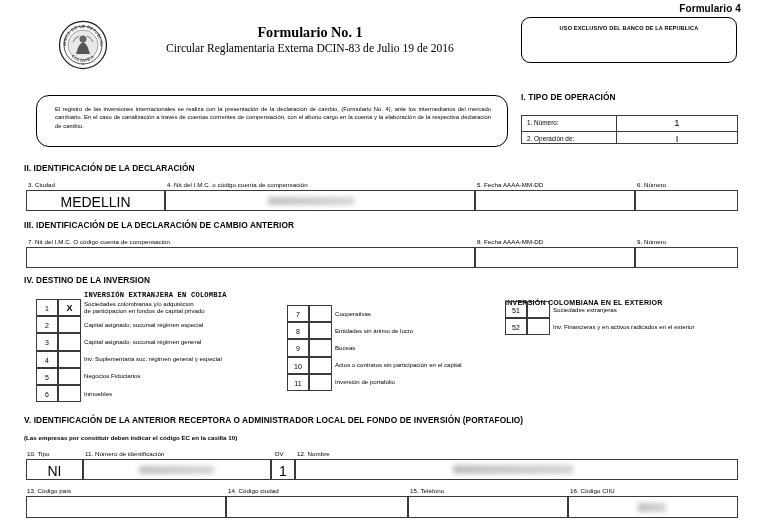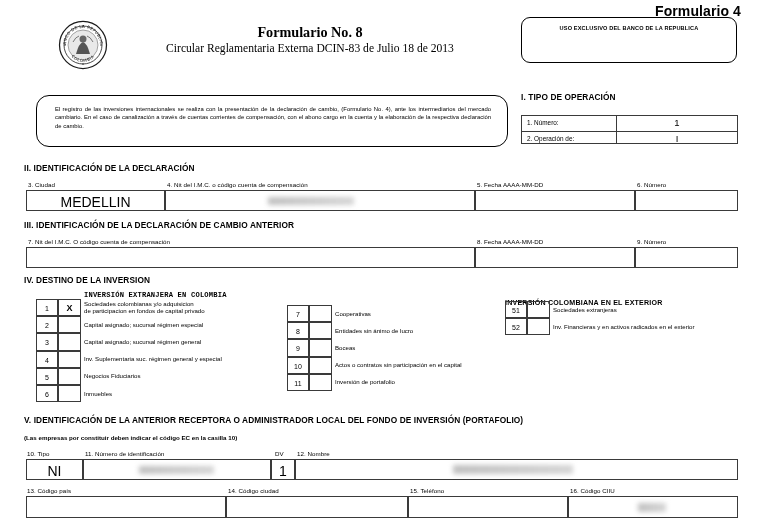--- a/index.html
+++ b/index.html
@@ -9,21 +9,21 @@
     font-family:"Liberation Sans", sans-serif;
     color:#000;
     overflow:hidden;
     position:relative;
   }
   .page{position:absolute;left:0;top:0;width:763px;height:521px;}
 
   
   .formulario-tag{
     position:absolute;right:22px;top:3px;
-    font-size:14px;font-weight:bold;letter-spacing:.1px;
+    font-size:10px;font-weight:bold;letter-spacing:.1px;
   }
   .uso-box{
     position:absolute;left:521px;top:17px;width:216px;height:46px;
     border:1.3px solid #000;border-radius:9px;box-sizing:border-box;
   }
   .uso-box span{
     display:block;text-align:center;margin-top:7px;
     font-size:5.6px;font-weight:bold;letter-spacing:.15px;
   }
 
@@ -142,22 +142,22 @@
         <textPath href="#arcBot" startOffset="50%" text-anchor="middle">COLOMBIA</textPath>
       </text>
       <circle cx="50" cy="12" r="1.4" fill="#111"></circle>
         <circle cx="50" cy="88" r="1.4" fill="#111"></circle>
       <circle cx="14" cy="50" r="1.4" fill="#111"></circle>
         <circle cx="86" cy="50" r="1.4" fill="#111"></circle>
     </svg>
   </div>
 
   <div class="title-block">
-    <div class="title-l2">Formulario No. 8</div>
-    <div class="title-l3">Circular Reglamentaria Externa DCIN-83 de Julio 18 de 2013</div>
+    <div class="title-l2">Formulario No. 1</div>
+    <div class="title-l3">Circular Reglamentaria Externa DCIN-83 de Julio 19 de 2016</div>
   </div>
 
   <div class="notice">
     <p>El registro de las inversiones internacionales se realiza con la presentación de la declaración de cambio, (Formulario No. 4), ante los intermediarios del mercado cambiario. En el caso de canalización a través de cuentas corrientes de compensación, con el abono cargo en la cuenta y la elaboración de la respectiva declaración de cambio.</p>
   </div>
 
   <div class="sec-head" style="left:521px;top:92px;">I.  TIPO DE OPERACIÓN</div>
   <div class="top-tbl">
     <div class="divv"></div>
     <div class="r">

